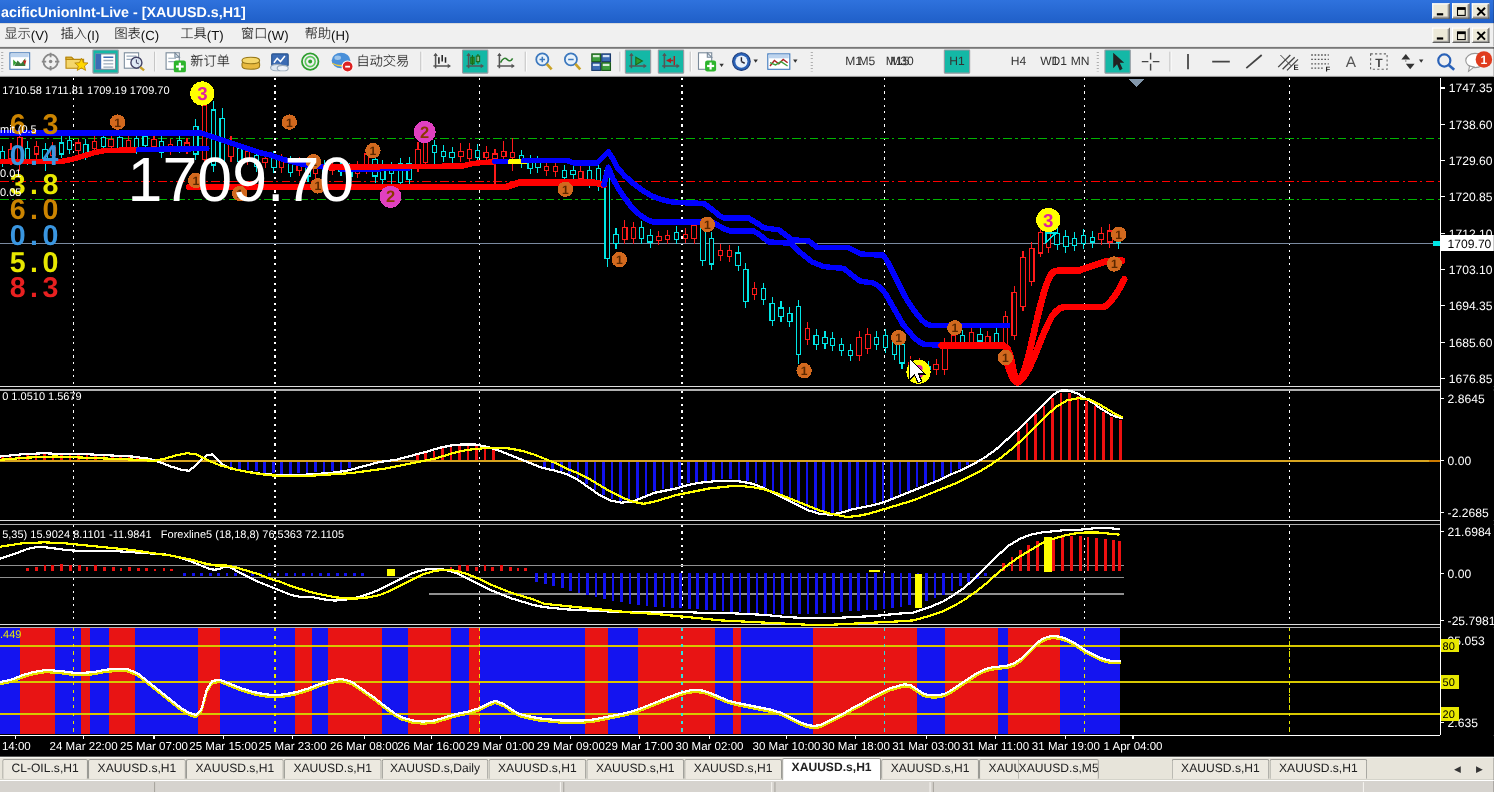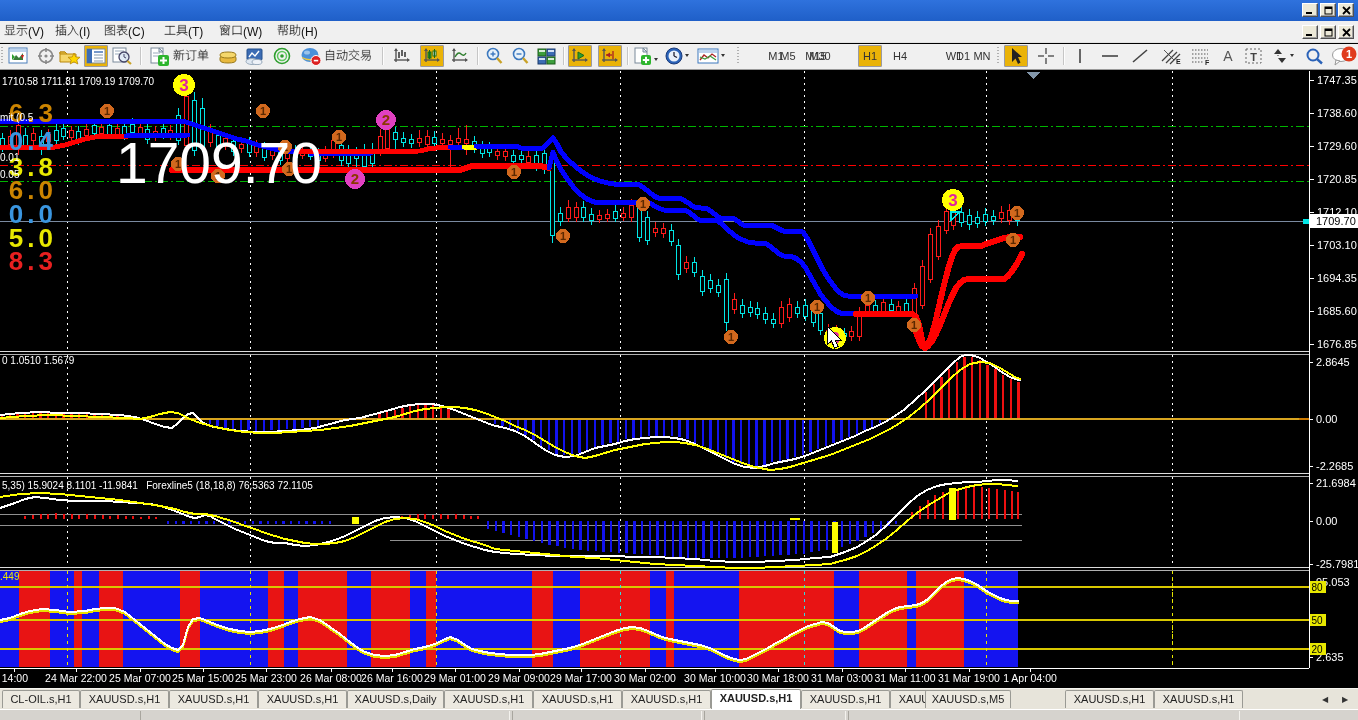--- a/index.html
+++ b/index.html
@@ -3,33 +3,34 @@
 *{margin:0;padding:0;box-sizing:border-box}
 html,body{width:1358px;height:720px;overflow:hidden;font-family:"Liberation Sans",sans-serif;background:#000}
 #titlebar{position:absolute;left:0;top:0;width:1358px;height:21px;background:linear-gradient(#2f72dd,#1f5fc8);color:#fff;font-size:13px;font-weight:bold;line-height:21px}
 #titlebar .t{position:absolute;left:1px;top:0}
 .wbtns{position:absolute;display:flex;gap:2px}
 .wb{width:16px;height:14px;background:#ece9d8;border:1px solid #fff;border-right-color:#505050;border-bottom-color:#505050;box-shadow:inset -1px -1px 0 #a0a0a0;display:flex;align-items:center;justify-content:center}
 #menubar{position:absolute;left:0;top:21px;width:1358px;height:22px;background:#f0f0f0;border-bottom:1px solid #e2e2e2}
 .mi{position:absolute;top:0;height:22px;line-height:22px;font-size:12px;color:#111}
 #toolbar{position:absolute;left:0;top:44px;width:1358px;height:26px;background:#f0f0f0;border-bottom:1px solid #9a9a9a}
 .tbtn{position:absolute;top:1px;display:flex;align-items:center;justify-content:center}
-.tbtn.p{background:#eab308;border:1px solid #9a9aa2;border-radius:1px}
+.tbtn.p{background:#14b8a6;border:1px solid #9a9aa2;border-radius:1px}
 .tlab{font-size:12px;color:#111;margin-left:2px;white-space:nowrap}
 .tflab{font-size:11px;color:#333}
 .tsep{position:absolute;top:3px;width:2px;height:18px;border-left:1px solid #c6c6c6;border-right:1px solid #fdfdfd}
 .tgrip{position:absolute;top:3px;width:3px;height:18px;background-image:repeating-linear-gradient(#b0b0b0 0 1px,#f0f0f0 1px 3px);width:2px}
 #tabbar{position:absolute;left:0;top:688px;width:1358px;height:21px;background:#e7e4da;border-top:1px solid #f6f5f0}
 .tab{position:absolute;top:1px;height:18px;background:#ece9e0;border:1px solid #9a9a94;border-bottom:none;border-radius:2px 2px 0 0;font-size:11px;color:#222;text-align:center;line-height:17px;overflow:hidden;white-space:nowrap}
 .tab.sel{background:#fff;height:20px;top:0;font-weight:bold;z-index:2}
 .tscroll{position:absolute;top:3px;width:18px;height:15px;font-size:8px;color:#333;text-align:center;line-height:15px}
 #bstrip{position:absolute;left:0;top:709px;width:1358px;height:11px;background:#d6d3ce;border-top:1px solid #fff}
 .bseg{position:absolute;top:1px;height:10px;border-left:1px solid #a8a59e;border-right:1px solid #f4f2ee}
 </style></head><body>
 <div id="titlebar">
+    <span class="t">acificUnionInt-Live - [XAUUSD.s,H1]</span>
 <div class="wbtns" style="right:4px;top:3px">
       <div class="wb">
         <svg width="8" height="9" viewBox="0 0 8 9">
           <rect x="0" y="6" width="6" height="2" fill="#000"></rect>
         </svg>
       </div>
       <div class="wb">
         <svg width="9" height="9" viewBox="0 0 9 9">
           <rect x="1" y="1" width="7" height="7" fill="none" stroke="#000"></rect>
           <rect x="1" y="1" width="7" height="2" fill="#000"></rect>
@@ -326,21 +327,21 @@
     </div>
     <div class="tbtn" style="left:802px;width:28px;height:22px">
       <span class="tflab">M15</span>
     </div>
     <div class="tbtn" style="left:806px;width:28px;height:22px">
       <span class="tflab">M30</span>
     </div>
     <div class="tbtn p" style="left:858px;width:24px;height:22px">
       <span class="tflab">H1</span>
     </div>
-    <div class="tbtn" style="left:888px;width:24px;height:22px">
+    <div class="tbtn" style="left:914px;width:24px;height:22px">
       <span class="tflab">H4</span>
     </div>
     <div class="tbtn" style="left:951px;width:24px;height:22px">
       <span class="tflab">D1</span>
     </div>
     <div class="tbtn" style="left:942px;width:24px;height:22px">
       <span class="tflab">W1</span>
     </div>
     <div class="tbtn" style="left:970px;width:24px;height:22px">
       <span class="tflab">MN</span>
@@ -1170,21 +1171,21 @@
     <div class="tab" style="left:80px;width:89px">XAUUSD.s,H1</div>
     <div class="tab" style="left:169px;width:89px">XAUUSD.s,H1</div>
     <div class="tab" style="left:258px;width:89px">XAUUSD.s,H1</div>
     <div class="tab" style="left:347px;width:97px">XAUUSD.s,Daily</div>
     <div class="tab" style="left:444px;width:89px">XAUUSD.s,H1</div>
     <div class="tab" style="left:533px;width:89px">XAUUSD.s,H1</div>
     <div class="tab" style="left:622px;width:89px">XAUUSD.s,H1</div>
     <div class="tab sel" style="left:711px;width:90px">XAUUSD.s,H1</div>
     <div class="tab" style="left:801px;width:89px">XAUUSD.s,H1</div>
     <div class="tab" style="left:890px;width:89px">XAUUSD.s,H1</div>
-    <div class="tab" style="left:925px;width:86px">XAUUSD.s,M5</div>
+    <div class="tab" style="left:925px;width:74px">XAUUSD.s,M5</div>
     <div class="tab" style="left:1065px;width:89px">XAUUSD.s,H1</div>
     <div class="tab" style="left:1154px;width:89px">XAUUSD.s,H1</div>
     <div class="tscroll" style="left:1316px">◀</div>
     <div class="tscroll" style="left:1336px">▶</div>
   </div>
 <div id="bstrip">
     <div class="bseg" style="left:140px;width:370px"></div>
     <div class="bseg" style="left:512px;width:190px"></div>
     <div class="bseg" style="left:704px;width:142px"></div>
     <div class="bseg" style="left:848px;width:392px"></div>

